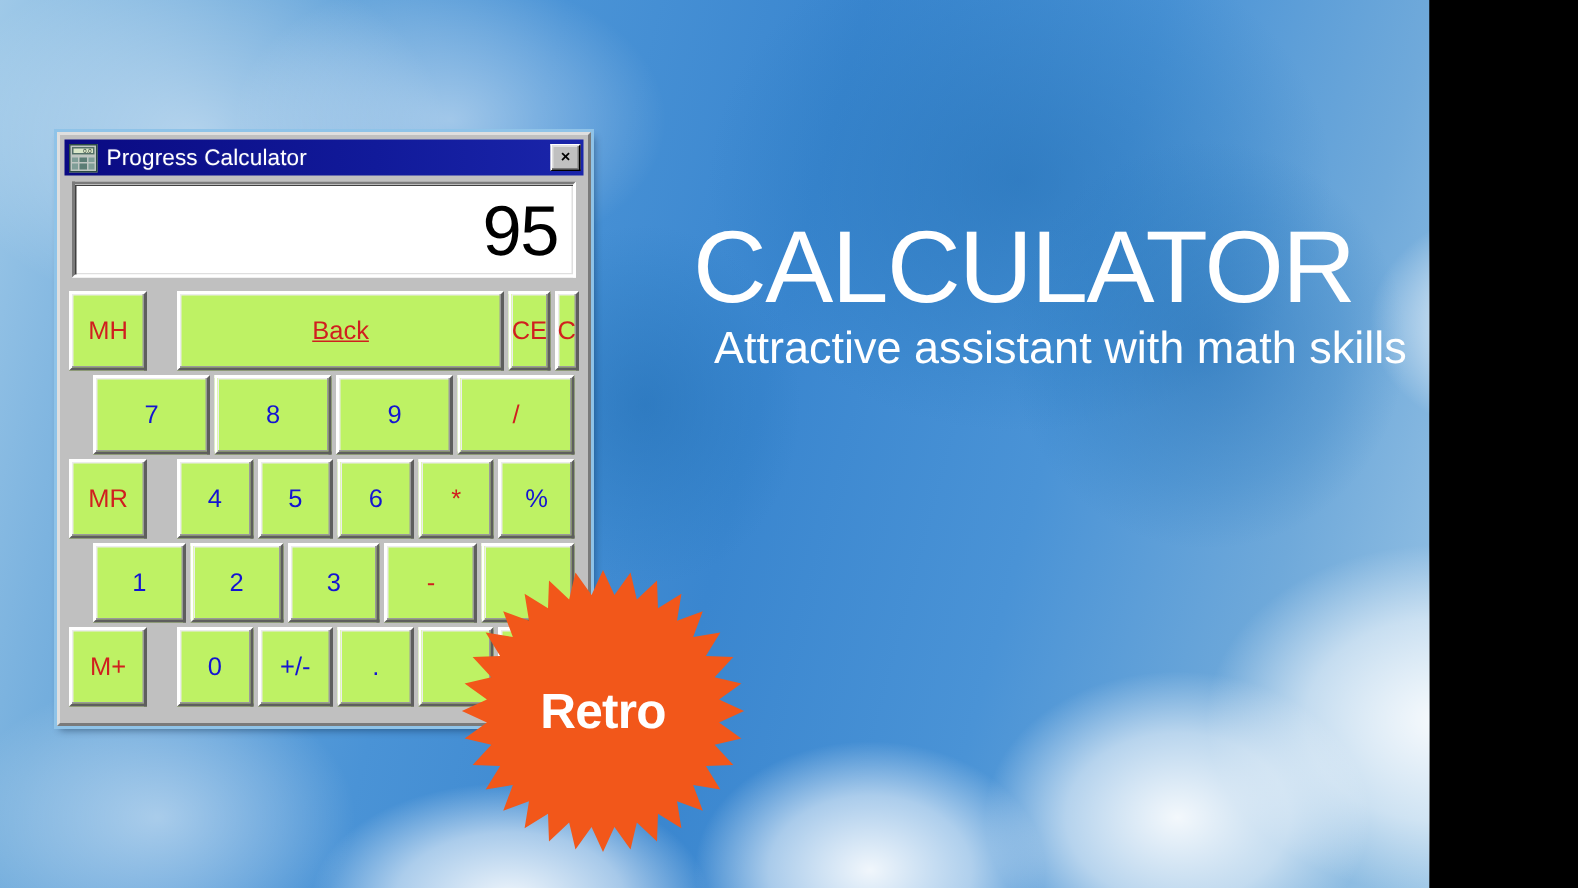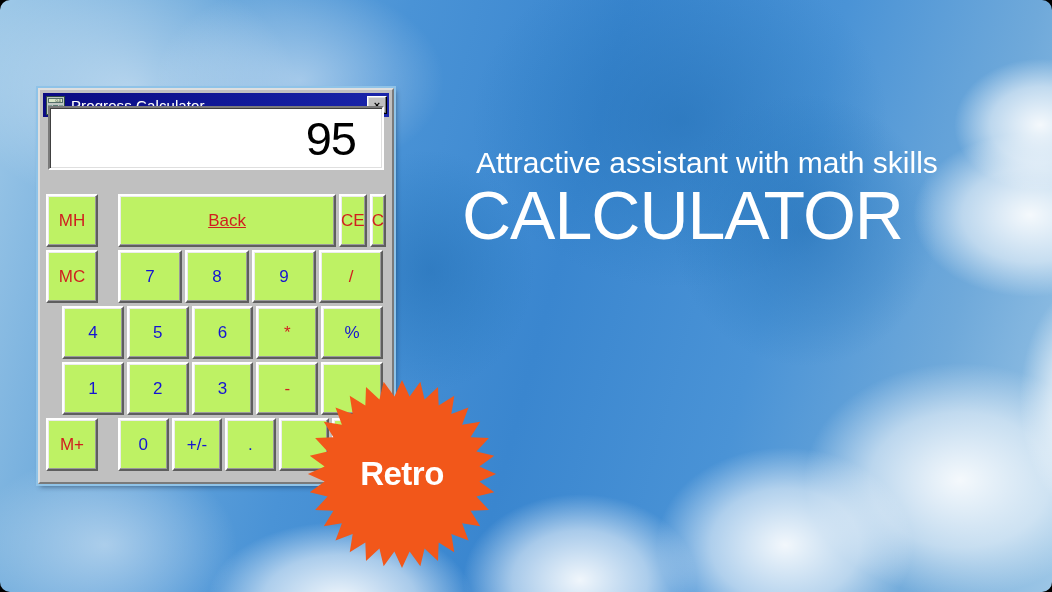--- a/index.html
+++ b/index.html
@@ -2,25 +2,24 @@
 <html><head>
 <meta charset="utf-8">
 <style>
   html, body {
     margin: 0;
     padding: 0;
     background: #000;
   }
   #stage {
     position: relative;
-    width: 1052px;
+    width: 953px;
     height: 592px;
     overflow: hidden;
     font-family: "Liberation Sans", sans-serif;
-    border-radius: 10px;
   }
 
   
   #sky {
     position: absolute;
     inset: 0;
     background:
       linear-gradient(105deg, #9fc9e8 0%, #74aedd 14%, #4a93d6 34%, #3a86cf 52%, #4a93d6 70%, #6fa9da 86%, #9cc6e6 100%);
   }
   .cloud {
@@ -114,30 +113,30 @@
     box-shadow: inset -1px -1px 0 #7a7a7a, inset 1px 1px 0 #dfdfdf;
     display: flex; align-items: center; justify-content: center;
     font-size: 11px; font-weight: bold; color: #000;
     line-height: 1;
     box-sizing: border-box;
     cursor: default;
   }
 
   #display {
     position: absolute;
-    left: 8px; top: 16px; right: 8px;
+    left: 8px; top: 31px; right: 8px;
     height: 64px;
     background: #ffffff;
     border: 2px solid;
     border-color: #7a7a7a #ffffff #ffffff #7a7a7a;
     box-shadow: inset 1px 1px 0 #404040, inset -1px -1px 0 #dfdfdf;
     display: flex;
     align-items: center;
     justify-content: flex-end;
-    padding-right: 26px;
+    padding-right: 10px;
     box-sizing: border-box;
   }
   #display-value {
     font-size: 47px;
     color: #000;
     line-height: 1;
     font-family: "Liberation Sans", sans-serif;
     letter-spacing: -1px;
   }
 
@@ -282,29 +281,29 @@
 
       <div class="krow">
         <div class="btn mem">MH</div>
         <div class="spacer"></div>
         <div class="btn topfn wide2">Back</div>
         <div class="btn topfn">CE</div>
         <div class="btn topfn">C</div>
       </div>
 
       <div class="krow">
-        <div class="btn mem">MC</div>
         <div class="spacer"></div>
         <div class="btn num">7</div>
         <div class="btn num">8</div>
         <div class="btn num">9</div>
         <div class="btn op">/</div>
       </div>
 
       <div class="krow">
+        <div class="btn mem">MR</div>
         <div class="spacer"></div>
         <div class="btn num">4</div>
         <div class="btn num">5</div>
         <div class="btn num">6</div>
         <div class="btn op">*</div>
         <div class="btn fn">%</div>
       </div>
 
       <div class="krow">
         <div class="spacer"></div>
@@ -322,22 +321,22 @@
         <div class="btn num">+/-</div>
         <div class="btn num">.</div>
         <div class="btn op"></div>
         <div class="btn fn"></div>
       </div>
 
     </div>
   </div>
 
   <div id="promo">
+    <div id="promo-sub">CALCULATOR</div>
     <div id="promo-tag">Attractive assistant with math skills</div>
-    <div id="promo-sub">CALCULATOR</div>
   </div>
 
   <div id="badge">
     <svg viewBox="0 0 200 200">
       <polygon id="star-poly" fill="#f2571a" points="100.00,2.00 107.94,19.39 119.12,3.88 123.51,22.49 137.50,9.46 138.18,28.56 154.45,18.52 151.39,37.39 169.30,30.70 162.61,48.61 181.48,45.55 171.44,61.82 190.54,62.50 177.51,76.49 196.12,80.88 180.61,92.06 198.00,100.00 180.61,107.94 196.12,119.12 177.51,123.51 190.54,137.50 171.44,138.18 181.48,154.45 162.61,151.39 169.30,169.30 151.39,162.61 154.45,181.48 138.18,171.44 137.50,190.54 123.51,177.51 119.12,196.12 107.94,180.61 100.00,198.00 92.06,180.61 80.88,196.12 76.49,177.51 62.50,190.54 61.82,171.44 45.55,181.48 48.61,162.61 30.70,169.30 37.39,151.39 18.52,154.45 28.56,138.18 9.46,137.50 22.49,123.51 3.88,119.12 19.39,107.94 2.00,100.00 19.39,92.06 3.88,80.88 22.49,76.49 9.46,62.50 28.56,61.82 18.52,45.55 37.39,48.61 30.70,30.70 48.61,37.39 45.55,18.52 61.82,28.56 62.50,9.46 76.49,22.49 80.88,3.88 92.06,19.39"></polygon>
     </svg>
     <div id="badge-text">
       <div id="badge-line1">Retro</div>
     </div>
   </div>

